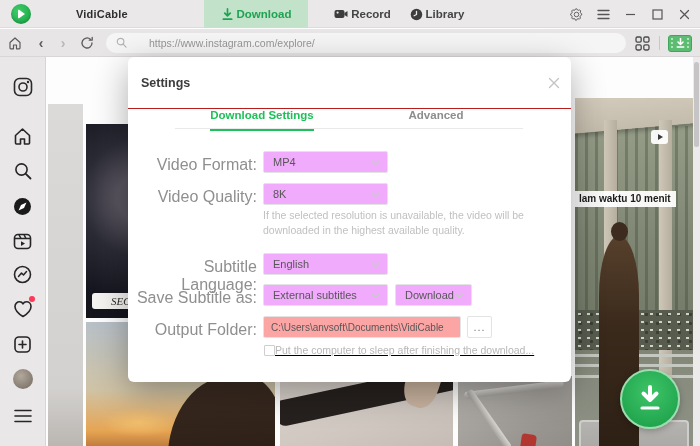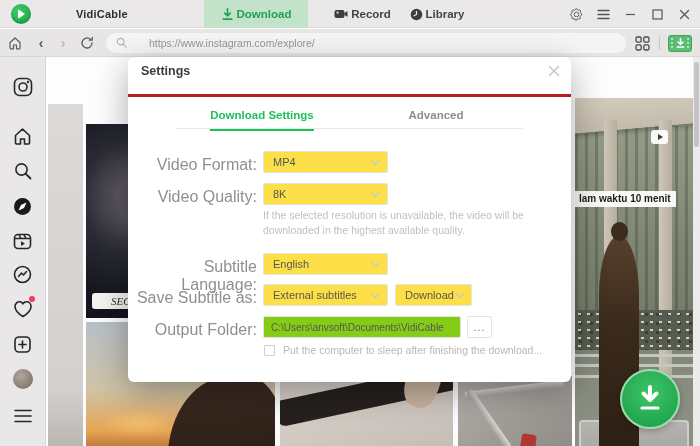--- a/index.html
+++ b/index.html
@@ -93,43 +93,43 @@
 
   
   .fab { position:absolute; left:574px; top:312px; width:60px; height:60px; border-radius:50%;
       background:radial-gradient(circle at 50% 38%, #3ec467, #21a64f 75%, #1b9847);
       border:2px solid #9ddcae; box-shadow:0 2px 6px rgba(0,0,0,.25); cursor:pointer; z-index:20;
       display:flex; align-items:center; justify-content:center; }
 
   
   .modal { position:absolute; left:128px; top:57px; width:443px; height:325px; background:#fff; border-radius:6px;
       box-shadow:0 10px 34px rgba(0,0,0,.32); z-index:50; }
-  .m-header { position:absolute; left:0; top:0; width:100%; height:40px; border-bottom:3px solid #b91c1c; }
+  .m-header { position:absolute; left:0; top:12px; width:100%; height:40px; border-bottom:1px solid #b91c1c; }
   .m-title { position:absolute; left:13px; top:7px; font-size:12.5px; font-weight:bold; color:#3c3c3c; }
   .m-close { position:absolute; right:10px; top:7px; width:14px; height:14px; cursor:pointer; display:flex; align-items:center; justify-content:center; }
   .m-tabs { position:absolute; left:47px; top:48px; width:348px; display:flex; z-index:2; }
   .m-tab { flex:1; text-align:center; cursor:pointer; }
   .m-tab span { display:inline-block; font-size:11.5px; font-weight:bold; color:#8d8d8d; padding-bottom:8px; border-bottom:2px solid transparent; }
   .m-tab.active span { color:#1ec059; border-bottom-color:#1ec059; }
   .m-track { position:absolute; left:47px; top:71px; width:348px; height:1px; background:#e9e9e9; z-index:1; }
 
   .frow { position:absolute; left:0; width:100%; height:22px; }
   .flabel { position:absolute; left:0; top:5px; width:129px; text-align:right; font-size:16px; color:#8f8f8f; }
-  .fsel { position:absolute; left:135px; top:0; width:125px; height:22px; background:#fde047; border:1px solid #e3e3e3; border-radius:2px;
+  .fsel { position:absolute; left:135px; top:0; width:125px; height:22px; background:#f0abfc; border:1px solid #e3e3e3; border-radius:2px;
       display:flex; align-items:center; padding:0 22px 0 9px; cursor:pointer; }
   .fsel .val { font-size:11px; color:#575757; white-space:nowrap; }
   .fsel .chv { position:absolute; right:7px; top:8px; }
   .fsel2 { left:267px; width:77px; }
-  .finput { position:absolute; left:135px; top:0; width:198px; height:22px; background:#84cc16; border:1px solid #e3e3e3; border-radius:2px;
+  .finput { position:absolute; left:135px; top:0; width:198px; height:22px; background:#fca5a5; border:1px solid #e3e3e3; border-radius:2px;
       display:flex; align-items:center; padding:0 7px; cursor:text; }
   .finput .val { font-size:10px; color:#575757; white-space:nowrap; overflow:hidden; }
   .fbrowse { position:absolute; left:339px; top:0; width:25px; height:22px; border:1px solid #e3e3e3; border-radius:2px; background:#fff;
       font-size:11px; color:#7a7a7a; display:flex; align-items:center; justify-content:center; cursor:pointer; letter-spacing:1px; }
   .fnote { position:absolute; left:135px; top:151px; width:300px; font-size:10.5px; line-height:1.42; color:#c2c0c0; }
-  .cbrow { position:absolute; left:136px; top:287px; display:flex; align-items:flex-end; gap:8px; width:292px; }
+  .cbrow { position:absolute; left:136px; top:287px; display:flex; align-items:flex-end; gap:0; width:292px;text-decoration:underline; }
   .cbox { width:11px; height:11px; border:1px solid #cfcfcf; border-radius:1px; background:#fff; flex:0 0 auto; margin-top:1px; cursor:pointer; }
   .cbl { font-size:10.5px; color:#b9b7b7; }
 
   .r1f { top:94px; } .r2f { top:126px; } .r3f { top:196px; } .r4f { top:227px; } .r5f { top:259px; }
 </style>
 </head>
 <body>
 
 <div class="app">
 

